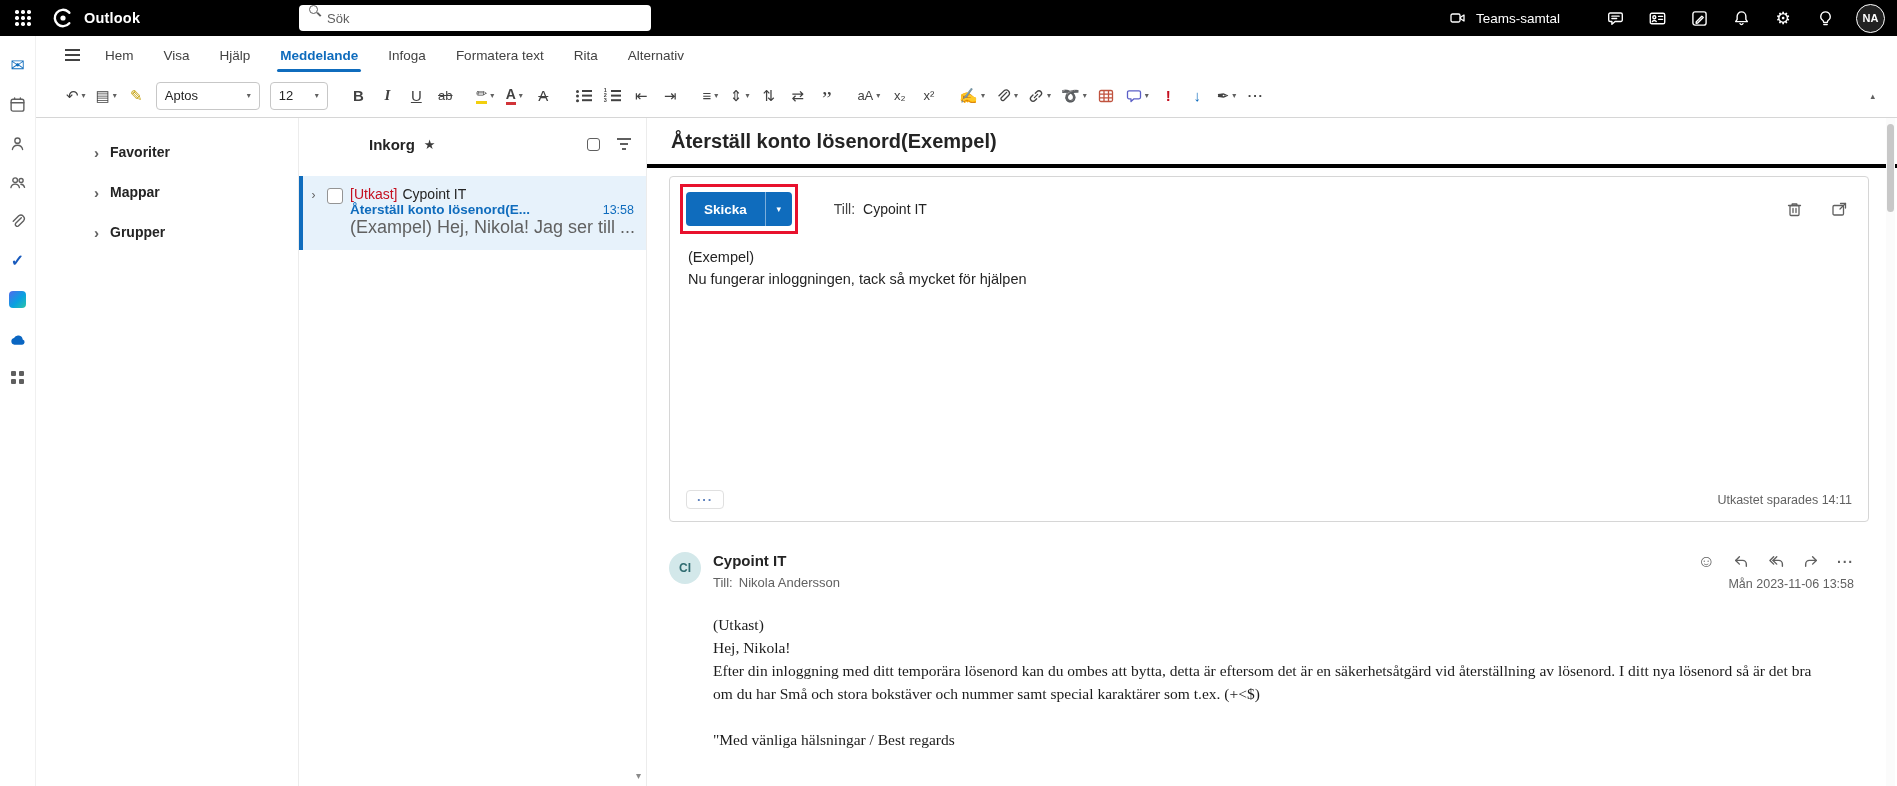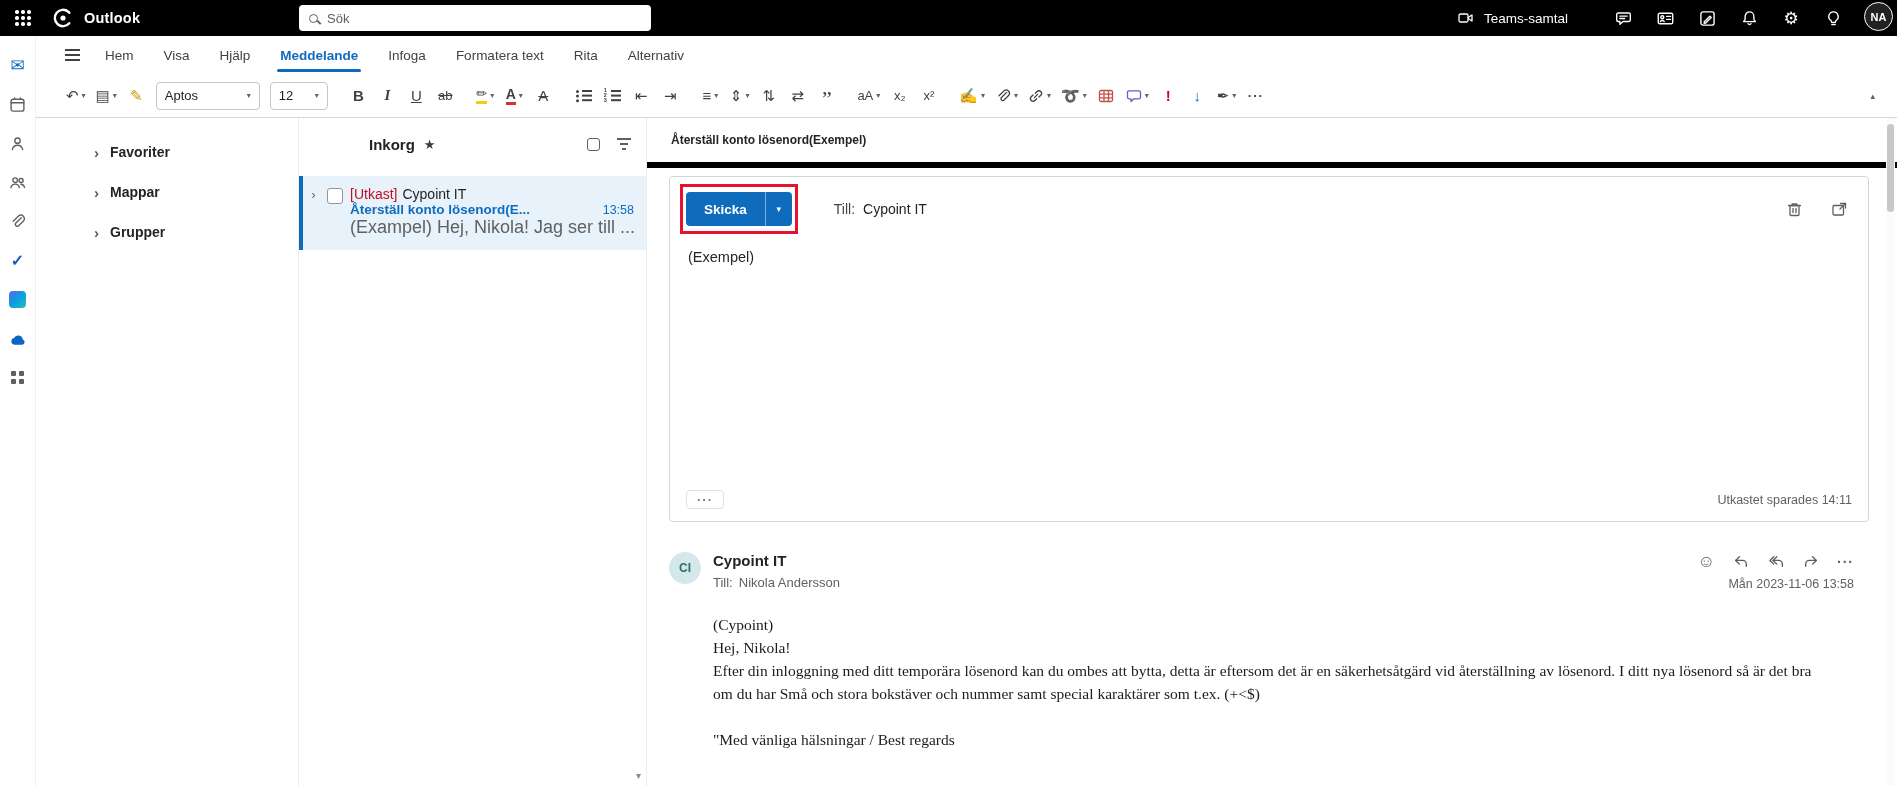--- a/index.html
+++ b/index.html
@@ -7,26 +7,26 @@
   body { font-family:"Liberation Sans", sans-serif; background:#fff; overflow:hidden; }
   .screen { position:relative; width:1897px; height:786px; background:#fff; overflow:hidden; }
 
   
   .topbar { position:absolute; top:0; left:0; right:0; height:36px; background:#000; display:flex; align-items:center; color:#fff; z-index:9; }
   .waffle-btn { width:46px; height:36px; display:flex; align-items:center; justify-content:center; }
   .waffle { width:3.4px; height:3.4px; border-radius:50%; background:#fff;
     box-shadow:-6px -6px 0 #fff,0 -6px 0 #fff,6px -6px 0 #fff,-6px 0 0 #fff,6px 0 0 #fff,-6px 6px 0 #fff,0 6px 0 #fff,6px 6px 0 #fff; }
   .brand { display:flex; align-items:center; gap:10px; margin-left:6px; }
   .brand-name { font-size:14.5px; font-weight:600; letter-spacing:.2px; }
-  .search { position:absolute; left:299px; top:5px; width:352px; height:26px; background:#fff; border-radius:4px; display:flex; align-items:center; padding:0 10px; gap:9px; }
+  .search { position:absolute; left:299px; top:5px; width:352px; height:26px; background:#fff; border-radius:4px; display:flex; padding:0 10px; gap:9px; }
   .mag { width:9px; height:9px; border:1.6px solid #5f5f5f; border-radius:50%; position:relative; flex:none; }
   .mag::after { content:""; position:absolute; width:1.6px; height:5px; background:#5f5f5f; transform:rotate(-45deg); right:-2.5px; bottom:-3.5px; }
   .search input { border:none; outline:none; background:transparent; width:100%; font-size:13px; color:#242424; font-family:inherit; }
   .search input::placeholder { color:#5f5f5f; }
-  .top-right { margin-left:auto; display:flex; gap:8px; padding-right:4px; }
+  .top-right { margin-left:auto; display:flex; align-items:center; gap:8px; padding-right:12px; }
   .teams-call { display:flex; align-items:center; gap:9px; font-size:13.5px; margin-right:30px; }
   .top-ic { width:34px; height:32px; display:flex; align-items:center; justify-content:center; border-radius:4px; }
   .gear-glyph { font-size:17px; line-height:1; }
   .avatar-na { width:29px; height:29px; border-radius:50%; background:#222; border:1.5px solid #fff; display:flex; align-items:center; justify-content:center; font-size:11px; font-weight:700; margin-left:6px; }
 
   svg.icw { stroke:#fff; fill:none; stroke-width:1.3; stroke-linecap:round; stroke-linejoin:round; }
   svg.ic  { stroke:#5f5f5f; fill:none; stroke-width:1.3; stroke-linecap:round; stroke-linejoin:round; }
   svg.ica { stroke:#424242; fill:none; stroke-width:1.3; stroke-linecap:round; stroke-linejoin:round; }
 
   
@@ -96,21 +96,21 @@
   .line1 { font-size:14px; color:#242424; display:flex; gap:5px; white-space:nowrap; overflow:hidden; }
   .prefix { color:#c50f1f; }
   .line2 { display:flex; align-items:baseline; min-width:0; }
   .subj { font-size:13.5px; font-weight:700; color:#0f6cbd; white-space:nowrap; overflow:hidden; text-overflow:ellipsis; }
   .mtime { margin-left:auto; font-size:12.5px; color:#0f6cbd; padding-left:10px; flex:none; }
   .preview { font-size:18px; color:#616161; white-space:nowrap; overflow:hidden; }
   .list-scroll-chev { position:absolute; bottom:5px; right:5px; font-size:10px; color:#8a8a8a; font-style:normal; }
 
   
   .reading { flex:1; min-width:0; position:relative; display:flex; flex-direction:column; background:#fff; }
-  .subjectbar { height:50px; flex:none; display:flex; align-items:center; padding:0 24px; font-size:12px; font-weight:600; color:#242424; border-bottom:6px solid #000000; }
+  .subjectbar { height:50px; flex:none; display:flex; align-items:center; padding:0 24px; font-size:20px; font-weight:600; color:#242424; border-bottom:4px solid #000000; }
   .compose-card { margin:8px 28px 0 22px; height:346px; flex:none; border:1px solid #d6d6d6; border-radius:4px; display:flex; flex-direction:column; background:#fff; }
   .compose-top { display:flex; align-items:center; padding:15px 20px 4px 16px; }
   .split-wrap { position:relative; display:flex; flex:none; }
   .send-main { background:#0f6cbd; color:#fff; font-size:13.5px; font-weight:600; height:34px; padding:0 18px; display:flex; align-items:center; border-radius:4px 0 0 4px; }
   .send-chev { background:#0f6cbd; width:27px; height:34px; border-left:1px solid rgba(255,255,255,.45); border-radius:0 4px 4px 0; display:flex; align-items:center; justify-content:center; color:#fff; font-size:9px; }
   .annotation { position:absolute; top:-8px; bottom:-8px; left:-6px; right:-6px; border:3px solid #e8112d; pointer-events:none; }
   .to-row { margin-left:42px; font-size:14px; color:#242424; display:flex; gap:8px; align-items:baseline; }
   .to-label { color:#424242; }
   .compose-top-icons { margin-left:auto; display:flex; align-items:center; gap:28px; }
   .compose-body { padding:16px 18px; flex:1; font-size:14.5px; line-height:22px; color:#242424; }
@@ -477,20 +477,21 @@
               </svg>
             <svg class="ic" width="17" height="17" viewBox="0 0 17 17">
                 <rect x="2" y="4.5" width="10.5" height="9.5" rx="1.2"></rect>
                 <path d="M9.5 2.5h5V7"></path>
                 <path d="M14.5 2.5 9 8"></path>
               </svg>
           </span>
         </div>
         <div class="compose-body">
           <div>(Exempel)</div>
+          <div>Nu fungerar inloggningen, tack så mycket för hjälpen</div>
         </div>
         <div class="compose-foot">
           <span class="more-btn"><span>···</span></span>
           <span class="saved">Utkastet sparades 14:11</span>
         </div>
       </div>
 
       <div class="orig">
         <div class="orig-head">
           <span class="avatar-ci">
@@ -518,21 +519,21 @@
               <svg class="ic" width="18" height="16" viewBox="0 0 16 15" stroke-width="1.4">
                   <path d="M9.5 2.5 13 6l-3.5 3.5"></path>
                   <path d="M13 6H6.5A3.5 3.5 0 0 0 3 9.5V11.5"></path>
                 </svg>
               <i class="more-g">···</i>
             </span>
             <span class="orig-date">Mån 2023-11-06 13:58</span>
           </span>
         </div>
         <div class="orig-body">
-          <p>(Cypoint)</p>
+          <p>(Utkast)</p>
           <p>Hej, Nikola!</p>
           <p>Efter din inloggning med ditt temporära lösenord kan du ombes att bytta, detta är eftersom det är en säkerhetsåtgärd vid återställning av lösenord. I ditt nya lösenord så är det bra om du har Små och stora bokstäver och nummer samt special karaktärer som t.ex. (+&lt;$)</p>
           <p class="pspace">"Med vänliga hälsningar / Best regards</p>
         </div>
       </div>
 
       <span class="v-scroll">
           <span class="v-thumb"></span>
         </span>
     </section>

